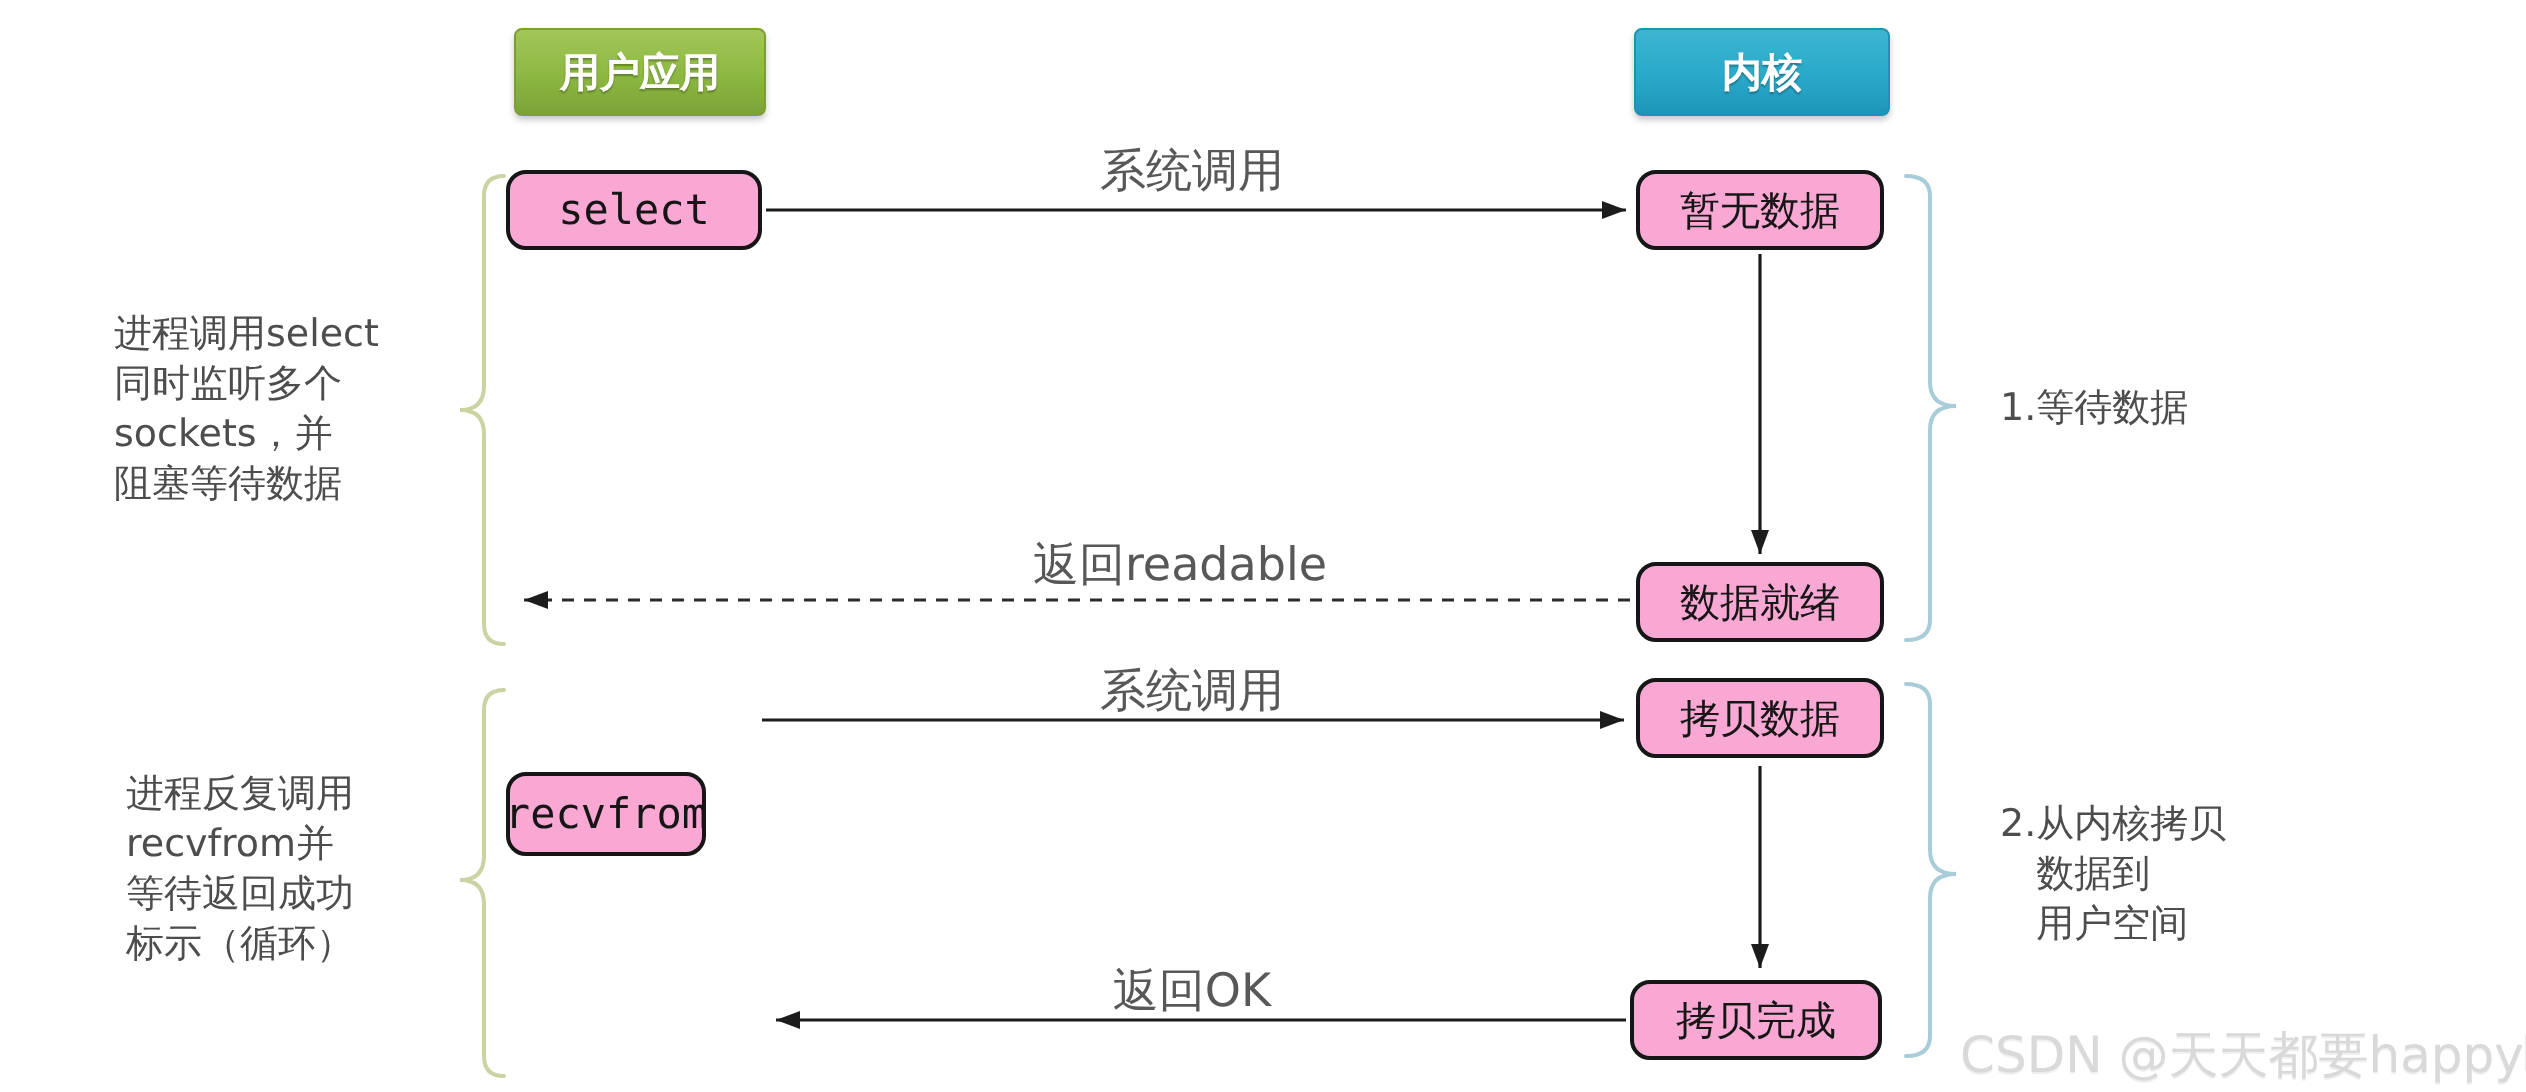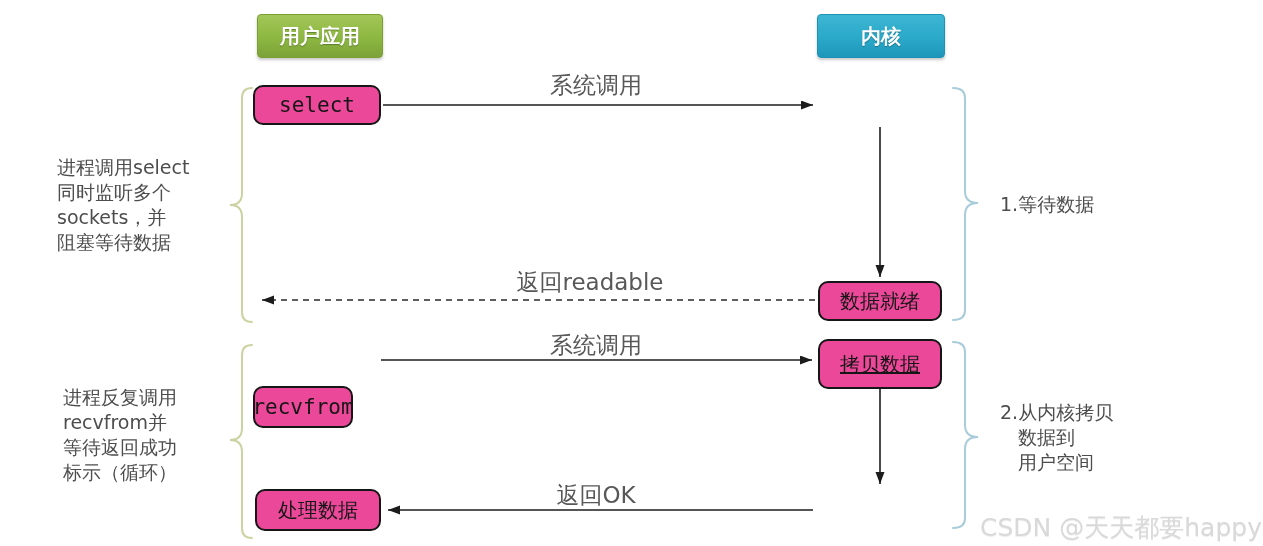--- a/index.html
+++ b/index.html
@@ -16,30 +16,30 @@
   }
   .hdr-green { left:257px; top:14px; width:124px; height:42px;
     background:linear-gradient(180deg,#a3c658 0%,#8cb841 55%,#7ca238 100%);
     border:1px solid #7b9f33; }
   .hdr-blue  { left:817px; top:14px; width:126px; height:42px;
     background:linear-gradient(180deg,#3db5d3 0%,#2aa9c9 55%,#1e96ba 100%);
     border:1px solid #1d92b4; }
 
   .node {
     position:absolute; display:flex; align-items:center; justify-content:center;
-    background:#ec4899; border:2.5px solid #161616; border-radius:10px;
+    background:#f9a8d4; border:2.5px solid #161616; border-radius:10px;
     font-size:20px; color:#161616; box-sizing:border-box;
   }
   .mono { font-family:"DejaVu Sans Mono","Liberation Mono",monospace; font-size:21px; }
 
   .n-select   { left:253px; top:85px;  width:128px; height:40px; }
   .n-nodata   { left:818px; top:85px;  width:124px; height:40px; }
   .n-ready    { left:818px; top:281px; width:124px; height:40px; }
   .n-recvfrom { left:253px; top:350px; width:100px; height:42px;margin-top:36px; }
-  .n-copy     { left:818px; top:339px; width:124px; height:50px;text-decoration:underline; }
+  .n-copy     { left:818px; top:339px; width:124px; height:40px; }
   .n-process  { left:255px; top:489px; width:126px; height:42px; }
   .n-done     { left:815px; top:490px; width:126px; height:40px; }
 
   .lbl {
     position:absolute; transform:translateX(-50%); white-space:nowrap;
     font-size:23px; color:#585858;
   }
   .lbl-syscall1 { left:596px; top:70px;  }
   .lbl-readable { left:590px; top:267px; }
   .lbl-syscall2 { left:596px; top:330px; }
@@ -86,24 +86,25 @@
     <path d="M252,345 Q242,345 242,355 L242,428 Q242,440 230,440 Q242,440 242,452 L242,528 Q242,538 252,538" fill="none" stroke="#cdd2a2" stroke-width="2" stroke-linecap="round"></path>
 
     <path d="M953,88 Q965,88 965,98 L965,191 Q965,203 978,203 Q965,203 965,215 L965,310 Q965,320 953,320" fill="none" stroke="#a8ccd9" stroke-width="2" stroke-linecap="round"></path>
     <path d="M953,342 Q965,342 965,352 L965,425 Q965,437 978,437 Q965,437 965,449 L965,518 Q965,528 953,528" fill="none" stroke="#a8ccd9" stroke-width="2" stroke-linecap="round"></path>
   </svg>
 
   <div class="hdr hdr-green">用户应用</div>
   <div class="hdr hdr-blue">内核</div>
 
   <div class="node n-select mono">select</div>
+  <div class="node n-nodata">暂无数据</div>
   <div class="node n-ready">数据就绪</div>
   <div class="node n-recvfrom mono">recvfrom</div>
   <div class="node n-copy">拷贝数据</div>
-  <div class="node n-process">处理数据</div>
+  <div class="node n-done">拷贝完成</div>
 
   <div class="lbl lbl-syscall1">系统调用</div>
   <div class="lbl lbl-readable">返回readable</div>
   <div class="lbl lbl-syscall2">系统调用</div>
   <div class="lbl lbl-ok">返回OK</div>
 
   <div class="ann ann-left2">进程反复调用
 recvfrom并
 等待返回成功
 标示（循环）</div>

